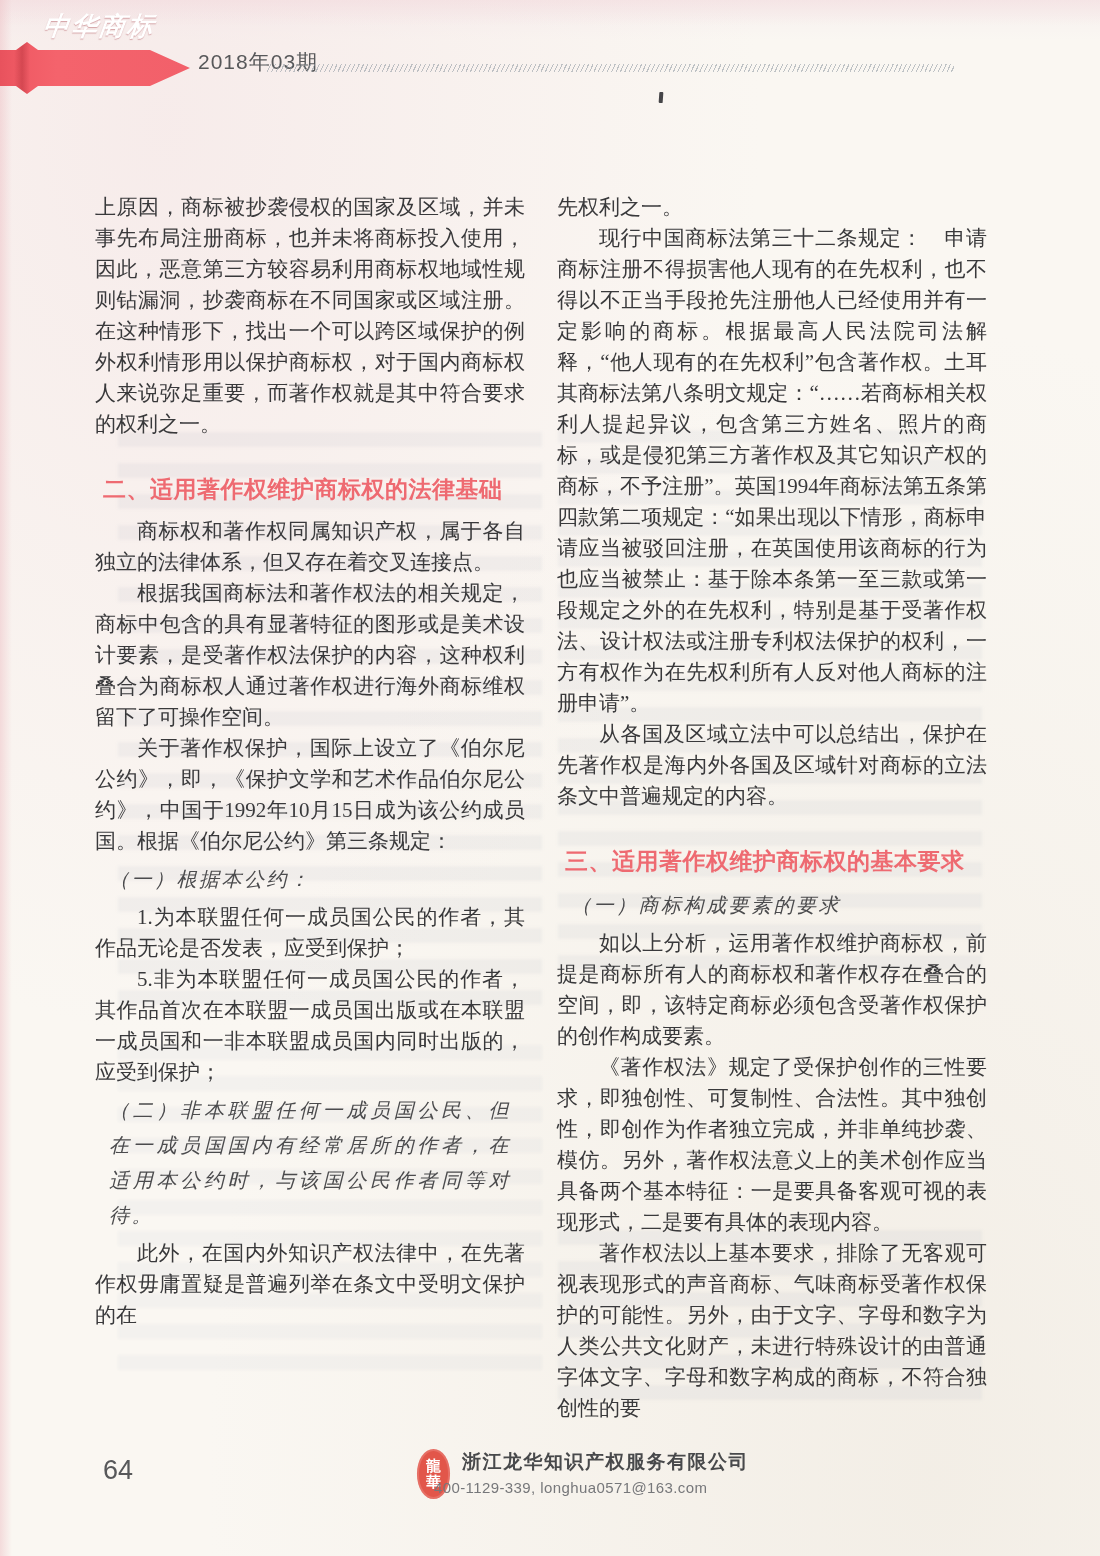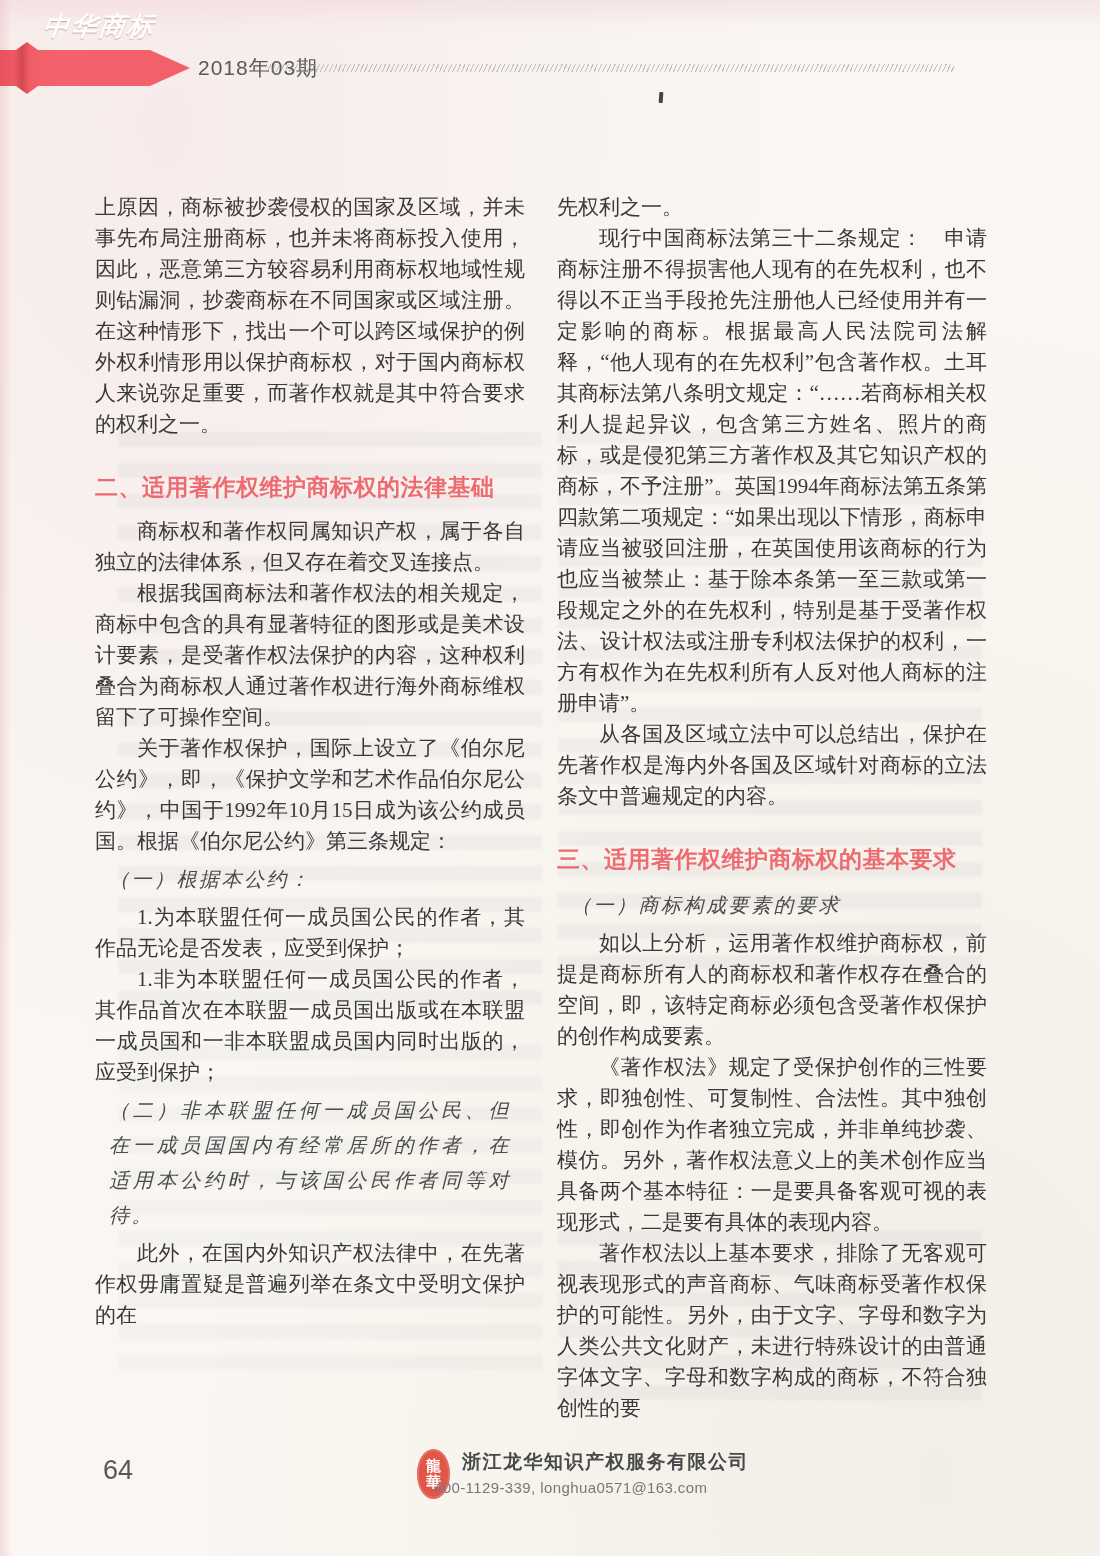--- a/index.html
+++ b/index.html
@@ -19,21 +19,21 @@
   
   .ribbon{position:absolute;left:0;top:42px;width:190px;height:52px;
     background:linear-gradient(90deg,#e8525d 0,#f05a64 10%,#f4636c 30%,#f2606a 100%);
     clip-path:polygon(0 8px,16px 8px,27px 0,38px 8px,150px 8px,190px 26px,150px 44px,38px 44px,27px 52px,16px 44px,0 44px);}
   .ribbon-fold{position:absolute;left:14px;top:0;width:16px;height:100%;
     background:linear-gradient(90deg,rgba(140,20,30,.0),rgba(140,20,30,.28),rgba(140,20,30,0));}
   .ribbon-text{position:absolute;left:36px;top:7px;width:126px;height:38px;
     display:flex;align-items:center;justify-content:center;
     color:#fff;font-weight:bold;font-style:italic;font-size:26px;letter-spacing:2px;
     transform:skewX(-7deg);text-shadow:0 1px 1px rgba(150,30,40,.35);}
-  .issue{position:absolute;left:198px;top:54px;font-family:"Liberation Sans",sans-serif;
+  .issue{position:absolute;left:198px;top:48px;font-family:"Liberation Sans",sans-serif;
     font-size:21px;color:#57585a;letter-spacing:1px;}
   .hatch-line{position:absolute;left:266px;top:64px;width:688px;height:8px;opacity:.55;
     background:repeating-linear-gradient(115deg, #8d97a0 0 1px, transparent 1px 4px);}
   .artifact{position:absolute;left:659px;top:92px;width:4px;height:11px;background:#26262a;
     border-radius:1px;transform:rotate(4deg);opacity:.85;}
 
   
   .ghost{position:absolute;filter:blur(1.5px);pointer-events:none;
     background:repeating-linear-gradient(0deg, rgba(70,95,135,.05) 0 15px, transparent 15px 31px);}
   .g1{left:118px;top:425px;width:424px;height:580px;}
@@ -41,22 +41,22 @@
   .g3{left:558px;top:1230px;width:424px;height:170px;}
   .g4{left:118px;top:1040px;width:424px;height:330px;opacity:.8;}
 
   
   .col{position:absolute;top:192px;width:430px;font-size:21px;line-height:31px;
     color:#39393b;text-align:justify;text-justify:inter-ideograph;}
   .col-left{left:95px;}
   .col-right{left:557px;}
   p.body{margin:0;text-indent:2em;}
   p.noindent{text-indent:0;}
-  h2.section{font-family:Liberation Mono, monospace;color:#ee6a71;font-size:23px;
-    font-weight:600;margin:34px 0 12px;line-height:30px;letter-spacing:.5px;text-indent:0;text-align:left;}
+  h2.section{font-family:Liberation Sans, sans-serif;color:#ee6a71;font-size:23px;
+    font-weight:600;margin:34px 8px 12px;line-height:30px;letter-spacing:.5px;text-indent:0;text-align:left;}
   p.kai{margin:5px 14px;font-style:italic;color:#4b4b4d;font-size:20px;
     letter-spacing:2.5px;line-height:35px;text-indent:0;}
 
   
   .page-num{position:absolute;left:103px;top:1455px;font-family:"Liberation Sans",sans-serif;
     font-size:27px;color:#57585a;}
   .seal{position:absolute;left:417px;top:1449px;width:33px;height:50px;background:#e2564a;
     border-radius:17px / 25px;display:flex;flex-direction:column;align-items:center;
     justify-content:center;color:#fff;box-shadow:inset 0 0 0 2px rgba(255,255,255,.15);}
   .seal span{font-size:15px;line-height:16px;font-weight:bold;}
@@ -86,21 +86,21 @@
   <div class="ghost g4"></div>
 
   <div class="col col-left">
     <p class="body noindent">上原因，商标被抄袭侵权的国家及区域，并未事先布局注册商标，也并未将商标投入使用，因此，恶意第三方较容易利用商标权地域性规则钻漏洞，抄袭商标在不同国家或区域注册。在这种情形下，找出一个可以跨区域保护的例外权利情形用以保护商标权，对于国内商标权人来说弥足重要，而著作权就是其中符合要求的权利之一。</p>
     <h2 class="section">二、适用著作权维护商标权的法律基础</h2>
     <p class="body">商标权和著作权同属知识产权，属于各自独立的法律体系，但又存在着交叉连接点。</p>
     <p class="body">根据我国商标法和著作权法的相关规定，商标中包含的具有显著特征的图形或是美术设计要素，是受著作权法保护的内容，这种权利叠合为商标权人通过著作权进行海外商标维权留下了可操作空间。</p>
     <p class="body">关于著作权保护，国际上设立了《伯尔尼公约》，即，《保护文学和艺术作品伯尔尼公约》，中国于1992年10月15日成为该公约成员国。根据《伯尔尼公约》第三条规定：</p>
     <p class="kai">（一）根据本公约：</p>
     <p class="body">1.为本联盟任何一成员国公民的作者，其作品无论是否发表，应受到保护；</p>
-    <p class="body">1.非为本联盟任何一成员国公民的作者，其作品首次在本联盟一成员国出版或在本联盟一成员国和一非本联盟成员国内同时出版的，应受到保护；</p>
+    <p class="body">5.非为本联盟任何一成员国公民的作者，其作品首次在本联盟一成员国出版或在本联盟一成员国和一非本联盟成员国内同时出版的，应受到保护；</p>
     <p class="kai">（二）非本联盟任何一成员国公民、但在一成员国国内有经常居所的作者，在适用本公约时，与该国公民作者同等对待。</p>
     <p class="body">此外，在国内外知识产权法律中，在先著作权毋庸置疑是普遍列举在条文中受明文保护的在</p>
   </div>
 
   <div class="col col-right">
     <p class="body noindent">先权利之一。</p>
     <p class="body">现行中国商标法第三十二条规定：　申请商标注册不得损害他人现有的在先权利，也不得以不正当手段抢先注册他人已经使用并有一定影响的商标。根据最高人民法院司法解释，“他人现有的在先权利”包含著作权。土耳其商标法第八条明文规定：“……若商标相关权利人提起异议，包含第三方姓名、照片的商标，或是侵犯第三方著作权及其它知识产权的商标，不予注册”。英国1994年商标法第五条第四款第二项规定：“如果出现以下情形，商标申请应当被驳回注册，在英国使用该商标的行为也应当被禁止：基于除本条第一至三款或第一段规定之外的在先权利，特别是基于受著作权法、设计权法或注册专利权法保护的权利，一方有权作为在先权利所有人反对他人商标的注册申请”。</p>
     <p class="body">从各国及区域立法中可以总结出，保护在先著作权是海内外各国及区域针对商标的立法条文中普遍规定的内容。</p>
     <h2 class="section">三、适用著作权维护商标权的基本要求</h2>
     <p class="kai">（一）商标构成要素的要求</p>

